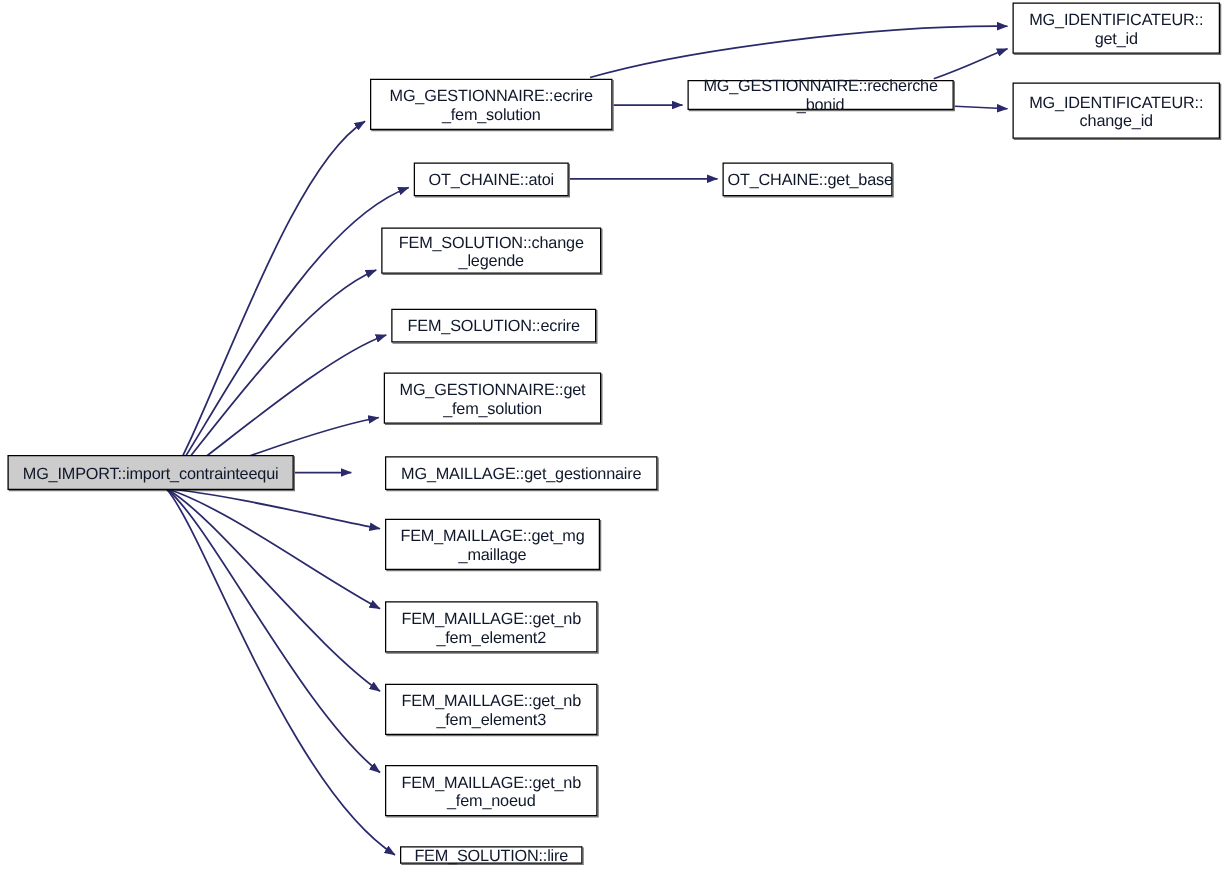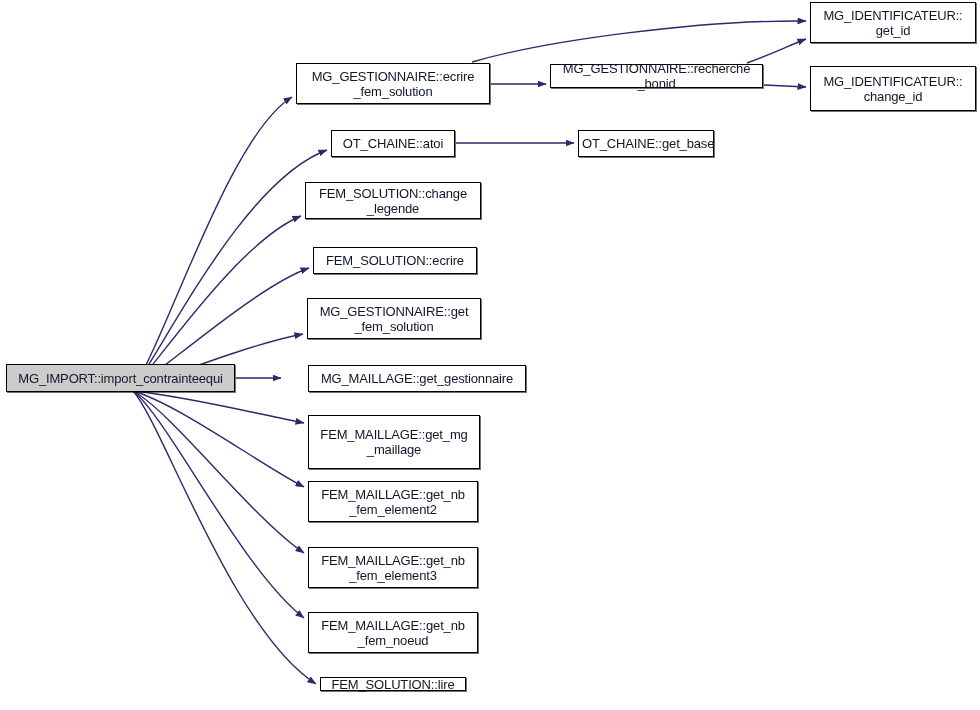--- a/index.html
+++ b/index.html
@@ -92,21 +92,21 @@
       <div class="node" style="left: 810px; top: 66px; width: 166px; height: 45px;"><span class="node-label">MG_IDENTIFICATEUR::
 change_id</span></div>
       <div class="node" style="left: 331px; top: 130px; width: 124px; height: 27px;"><span class="node-label">OT_CHAINE::atoi</span></div>
       <div class="node" style="left: 578px; top: 130px; width: 136px; height: 27px;"><span class="node-label">OT_CHAINE::get_base</span></div>
       <div class="node" style="left: 305px; top: 182px; width: 176px; height: 37px;"><span class="node-label">FEM_SOLUTION::change
 _legende</span></div>
       <div class="node" style="left: 313px; top: 247px; width: 164px; height: 27px;"><span class="node-label">FEM_SOLUTION::ecrire</span></div>
       <div class="node" style="left: 307px; top: 298px; width: 174px; height: 41px;"><span class="node-label">MG_GESTIONNAIRE::get
 _fem_solution</span></div>
       <div class="node" style="left: 285px; top: 365px; width: 218px; height: 27px; margin-left: 23px;"><span class="node-label">MG_MAILLAGE::get_gestionnaire</span></div>
-      <div class="node" style="left: 308px; top: 415px; width: 172px; height: 54px;"><span class="node-label">FEM_MAILLAGE::get_mg
+      <div class="node" style="left: 308px; top: 415px; width: 172px; height: 41px;"><span class="node-label">FEM_MAILLAGE::get_mg
 _maillage</span></div>
       <div class="node" style="left: 308px; top: 481px; width: 170px; height: 41px;"><span class="node-label">FEM_MAILLAGE::get_nb
 _fem_element2</span></div>
       <div class="node" style="left: 308px; top: 547px; width: 170px; height: 41px;"><span class="node-label">FEM_MAILLAGE::get_nb
 _fem_element3</span></div>
       <div class="node" style="left: 308px; top: 612px; width: 170px; height: 41px;"><span class="node-label">FEM_MAILLAGE::get_nb
 _fem_noeud</span></div>
       <div class="node" style="left: 320px; top: 677px; width: 146px; height: 14px;"><span class="node-label">FEM_SOLUTION::lire</span></div>
     </div>
 </div>

